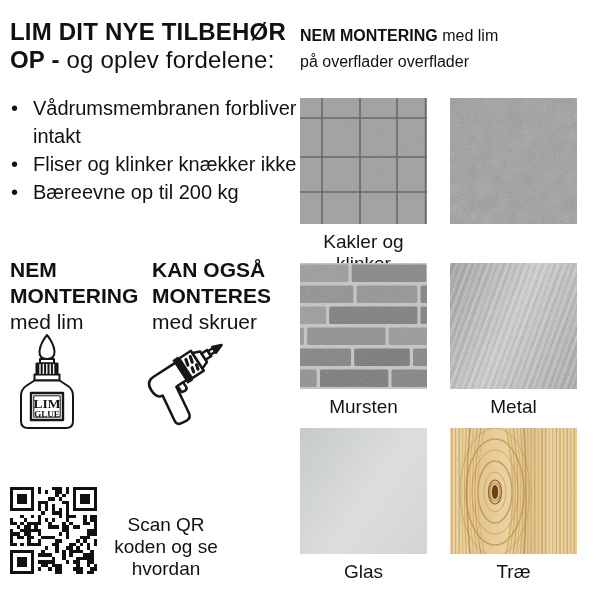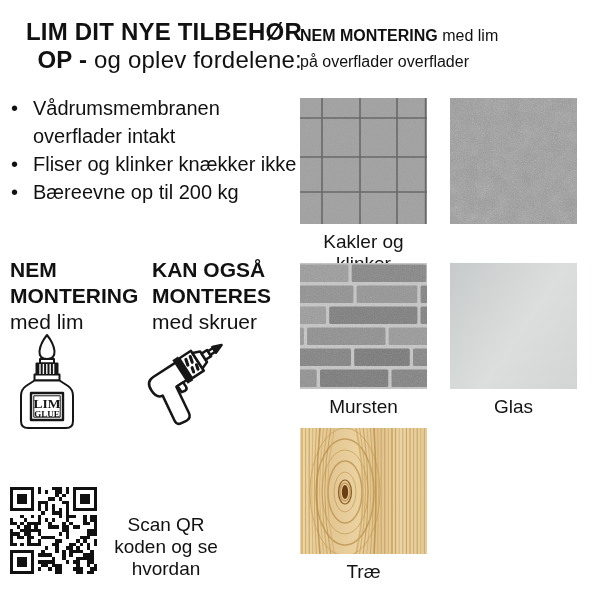--- a/index.html
+++ b/index.html
@@ -1,20 +1,20 @@
 <!DOCTYPE html>
 <html><head>
 <meta charset="utf-8">
 <style>
   html,body{margin:0;padding:0;background:#fff;}
   body{font-family:"Liberation Sans","DejaVu Sans",sans-serif;color:#111;}
   .canvas{position:relative;width:600px;height:600px;background:#fff;overflow:hidden;}
 
   
-  .left-headline{position:absolute;left:10px;top:18px;width:292px;font-size:24px;line-height:28px;letter-spacing:.2px;text-align:right;}
+  .left-headline{position:absolute;left:10px;top:18px;width:292px;font-size:24px;line-height:28px;letter-spacing:.2px;}
   .b{font-weight:bold;}
   .benefits{position:absolute;left:10px;top:94px;width:290px;margin:0;padding:0;list-style:none;font-size:20px;line-height:28px;}
   .benefits li{position:relative;padding-left:23px;}
   .benefits li::before{content:"\2022";position:absolute;left:1px;top:0;}
   .method{position:absolute;top:257px;font-size:21px;line-height:26px;}
   .method .m-title{font-weight:bold;}
   .method-glue{left:10px;width:140px;}
   .method-screw{left:152px;width:144px;}
   .glue-icon{position:absolute;left:16px;top:333px;}
   .drill-icon{position:absolute;left:138px;top:326px;}
@@ -66,21 +66,21 @@
 </svg>
 
 <div class="canvas">
 
   <header class="left-headline">
     <div><span class="b">LIM DIT NYE TILBEHØR</span></div>
     <div><span class="b">OP -</span><span> og oplev fordelene:</span></div>
   </header>
 
   <ul class="benefits">
-    <li>Vådrumsmembranen overflader intakt</li>
+    <li>Vådrumsmembranen forbliver intakt</li>
     <li>Fliser og klinker knækker ikke</li>
     <li>Bæreevne op til 200 kg</li>
   </ul>
 
   <section class="method method-glue">
     <div class="m-title">NEM MONTERING</div>
     <div class="m-sub">med lim</div>
   </section>
   <section class="method method-screw">
     <div class="m-title">KAN OGSÅ MONTERES</div>
@@ -490,20 +490,24 @@
               <rect x="-64.8" y="106.5" width="81.5" height="17.6" rx="1.5" fill="hsl(0,0%,57%)"></rect>
               <rect x="20.0" y="106.5" width="68.3" height="17.6" rx="1.5" fill="hsl(0,0%,48%)"></rect>
               <rect x="91.5" y="106.5" width="89.5" height="17.6" rx="1.5" fill="hsl(0,0%,51%)"></rect>
             </g>
           <rect width="127" height="126" filter="url(#fineNoise)" opacity="0.3"></rect>
         </svg>
       </div>
       <figcaption>Mursten</figcaption>
     </figure>
 
+    <figure class="cell">
+      <div class="swatch t-metal"></div>
+      <figcaption>Metal</figcaption>
+    </figure>
 
     <figure class="cell">
       <div class="swatch t-glass"></div>
       <figcaption>Glas</figcaption>
     </figure>
 
     <figure class="cell">
       <div class="swatch">
         <svg viewBox="0 0 127 126" width="127" height="126">
           <rect width="127" height="126" fill="url(#woodBase)"></rect>

